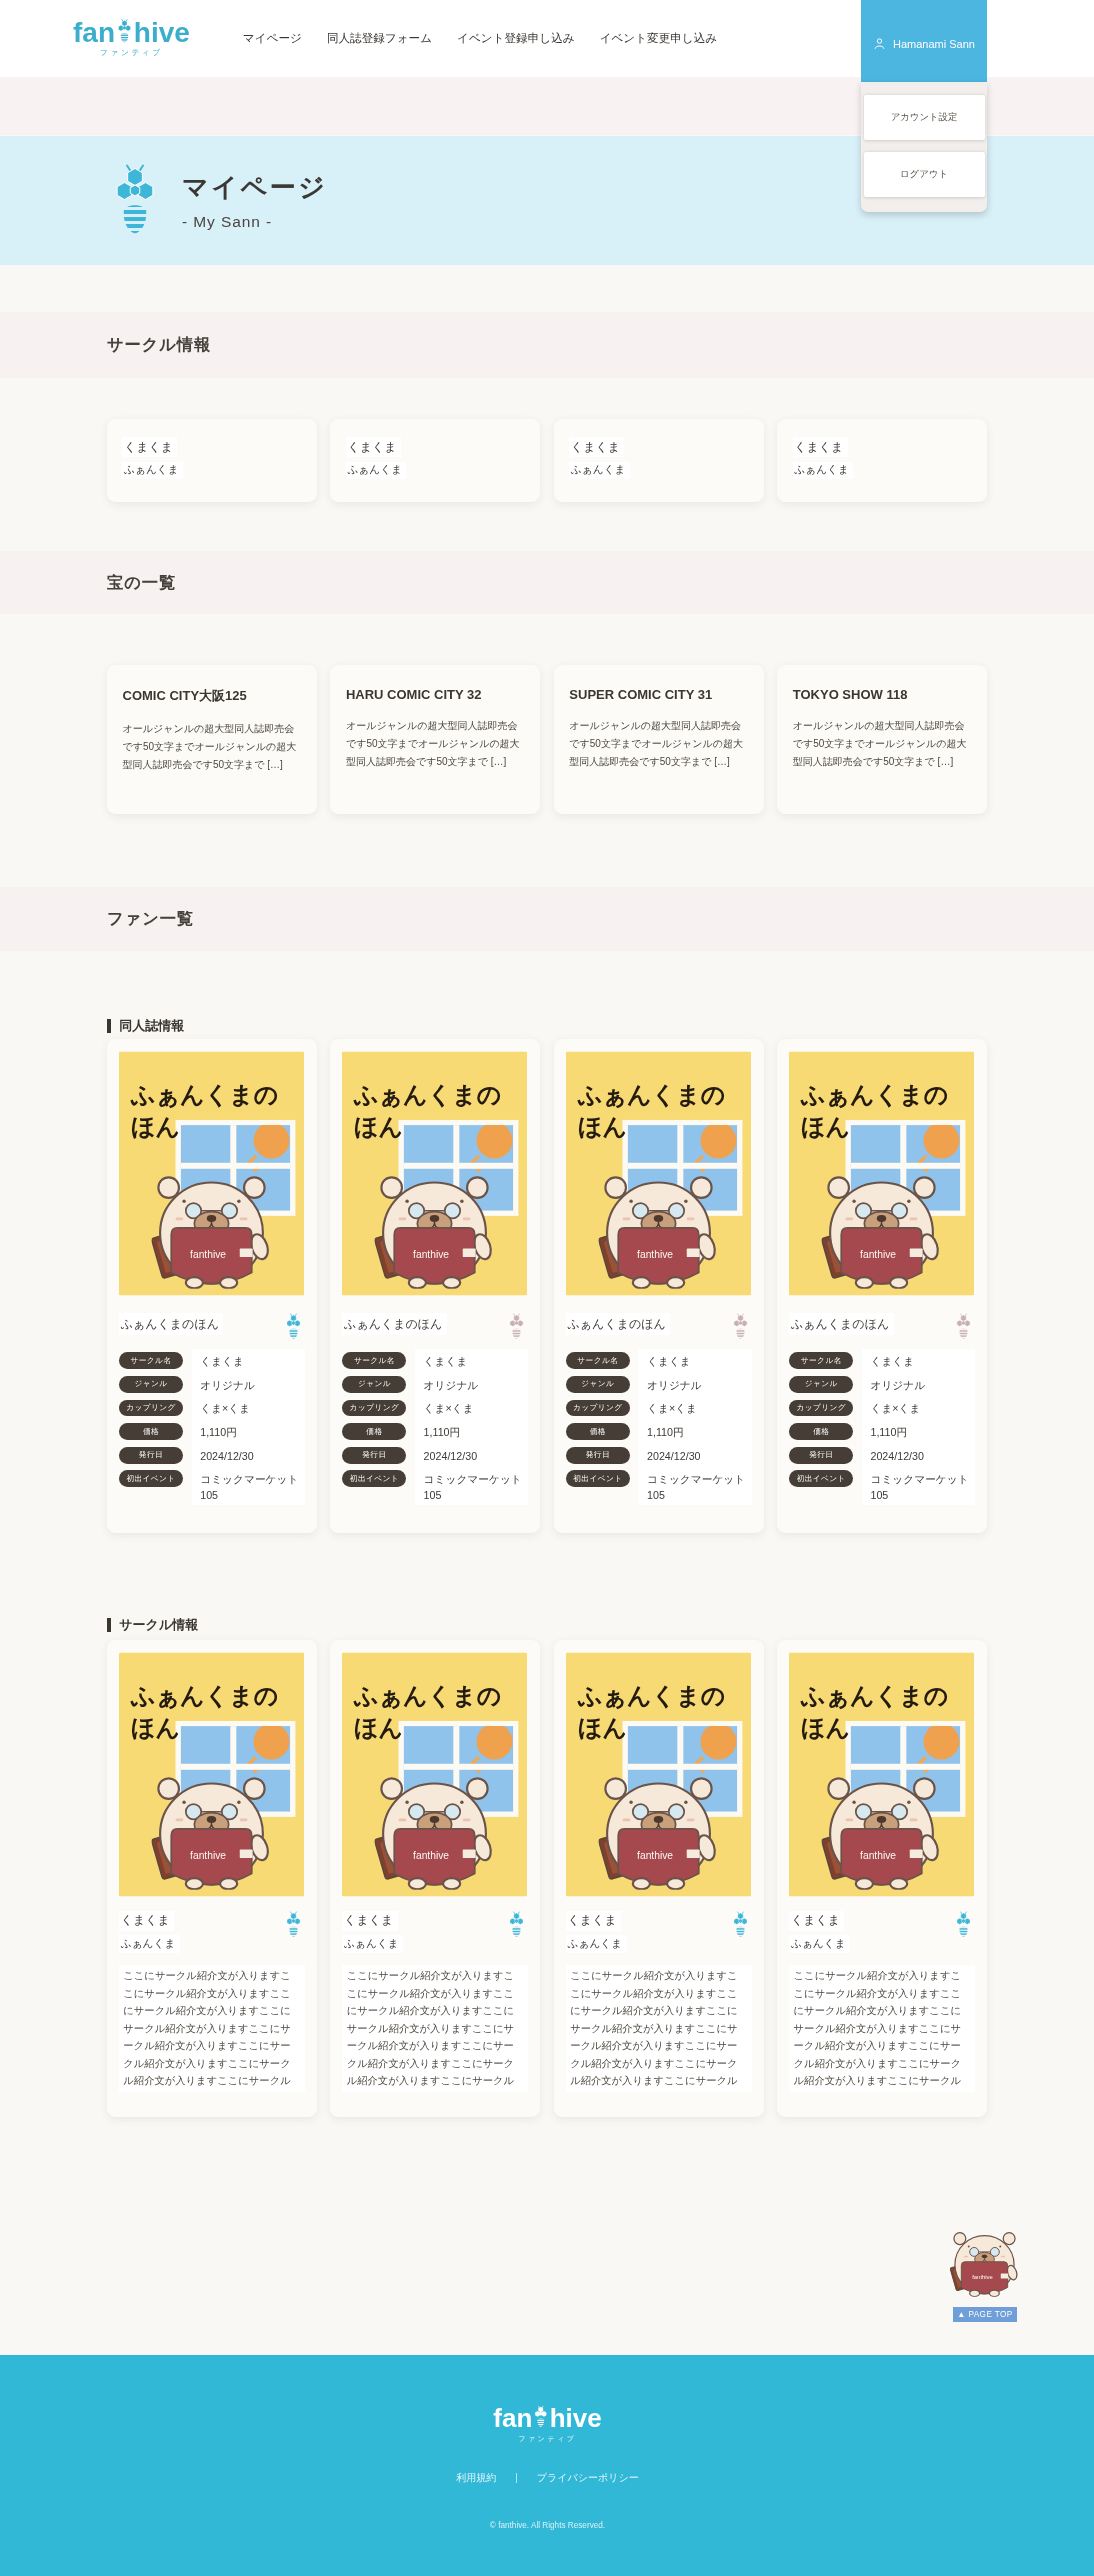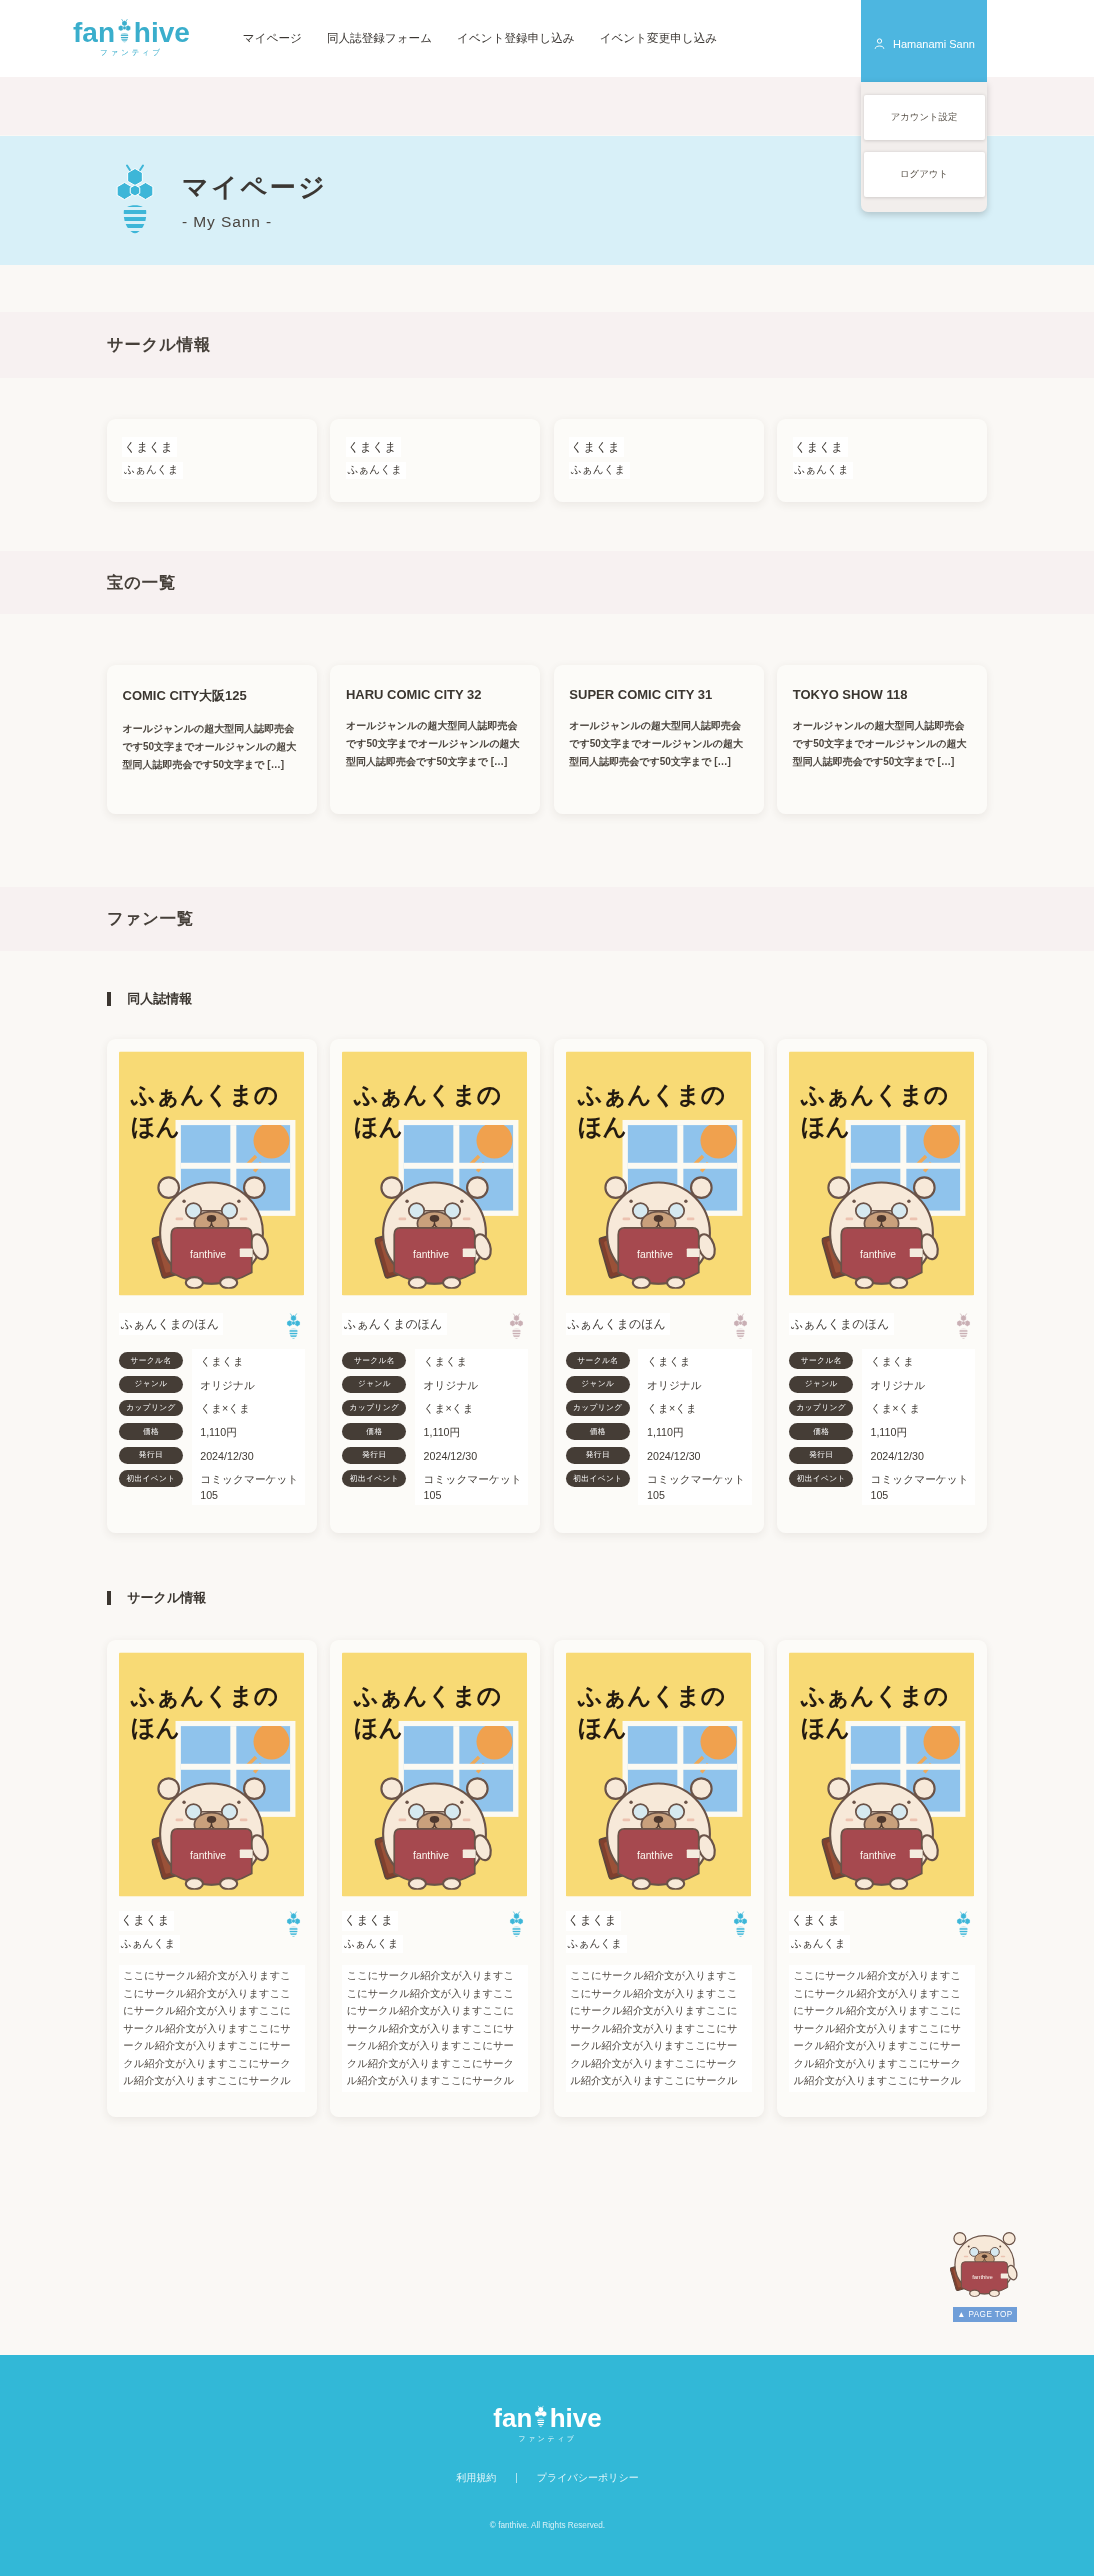--- a/index.html
+++ b/index.html
@@ -47,24 +47,24 @@
   .card{flex:1;background:#fcfbf8;border-radius:8.6px;box-shadow:0 2.6px 8.6px rgba(60,50,40,.08);
         box-sizing:border-box;cursor:pointer;}
   .hl{background:#fff;}
 
   .r1{top:419px;} .r1 .card{height:83px;padding:18px 17px 0;}
   .ln1{display:inline-block;font-size:12px;padding:1.7px 4.3px 1.7px 1.7px;margin-left:-1.7px;}
   .ln2{display:inline-block;font-size:10.7px;padding:1.7px 4.3px 1.7px 1.7px;margin:4.3px 0 0 -1.7px;}
 
   .r2{top:665px;} .r2 .card{height:149px;padding:22px 15.5px 0;}
   .etitle{font-size:13px;font-weight:bold;color:#3b3630;}
-  .edesc{margin-top:14.6px;font-size:10px;line-height:1.8;color:#4c463f;font-weight:bold;}
-
-  .subhead{position:absolute;left:107px;display:flex;align-items:center;gap:16px;
-           font-size:13px;font-weight:bold;color:#3b3630;}
+  .edesc{margin-top:14.6px;font-size:10px;line-height:1.8;color:#4c463f;}
+
+  .subhead{position:absolute;left:107px;display:flex;align-items:center;gap:8px;
+           font-size:13px;font-weight:bold;color:#3b3630;margin-top:27px;}
   .bar{width:4.3px;height:14.6px;background:#3b3630;}
   .s1{top:990px;} .s2{top:1589px;}
 
   .r3{top:1039px;} .r3 .card{height:494px;padding:12px;}
   .cover-svg{display:block;width:185px;height:245px;border-radius:1.7px;}
   .cov-t{font-size:28px;font-weight:900;fill:#231a10;font-family:"Liberation Sans","DejaVu Sans",sans-serif;}
   .dtitle-row{display:flex;justify-content:space-between;align-items:flex-start;margin-top:17px;padding:0 1.7px;}
   .dtitle{font-size:12px;padding:2.6px 4.3px 2.6px 1.7px;margin-left:-1.7px;}
   .bee-sm{width:19px;height:27.5px;flex-shrink:0;cursor:pointer;}
   .fav-on{color:#3db6d8;} .fav-off{color:#c9afb4;}

